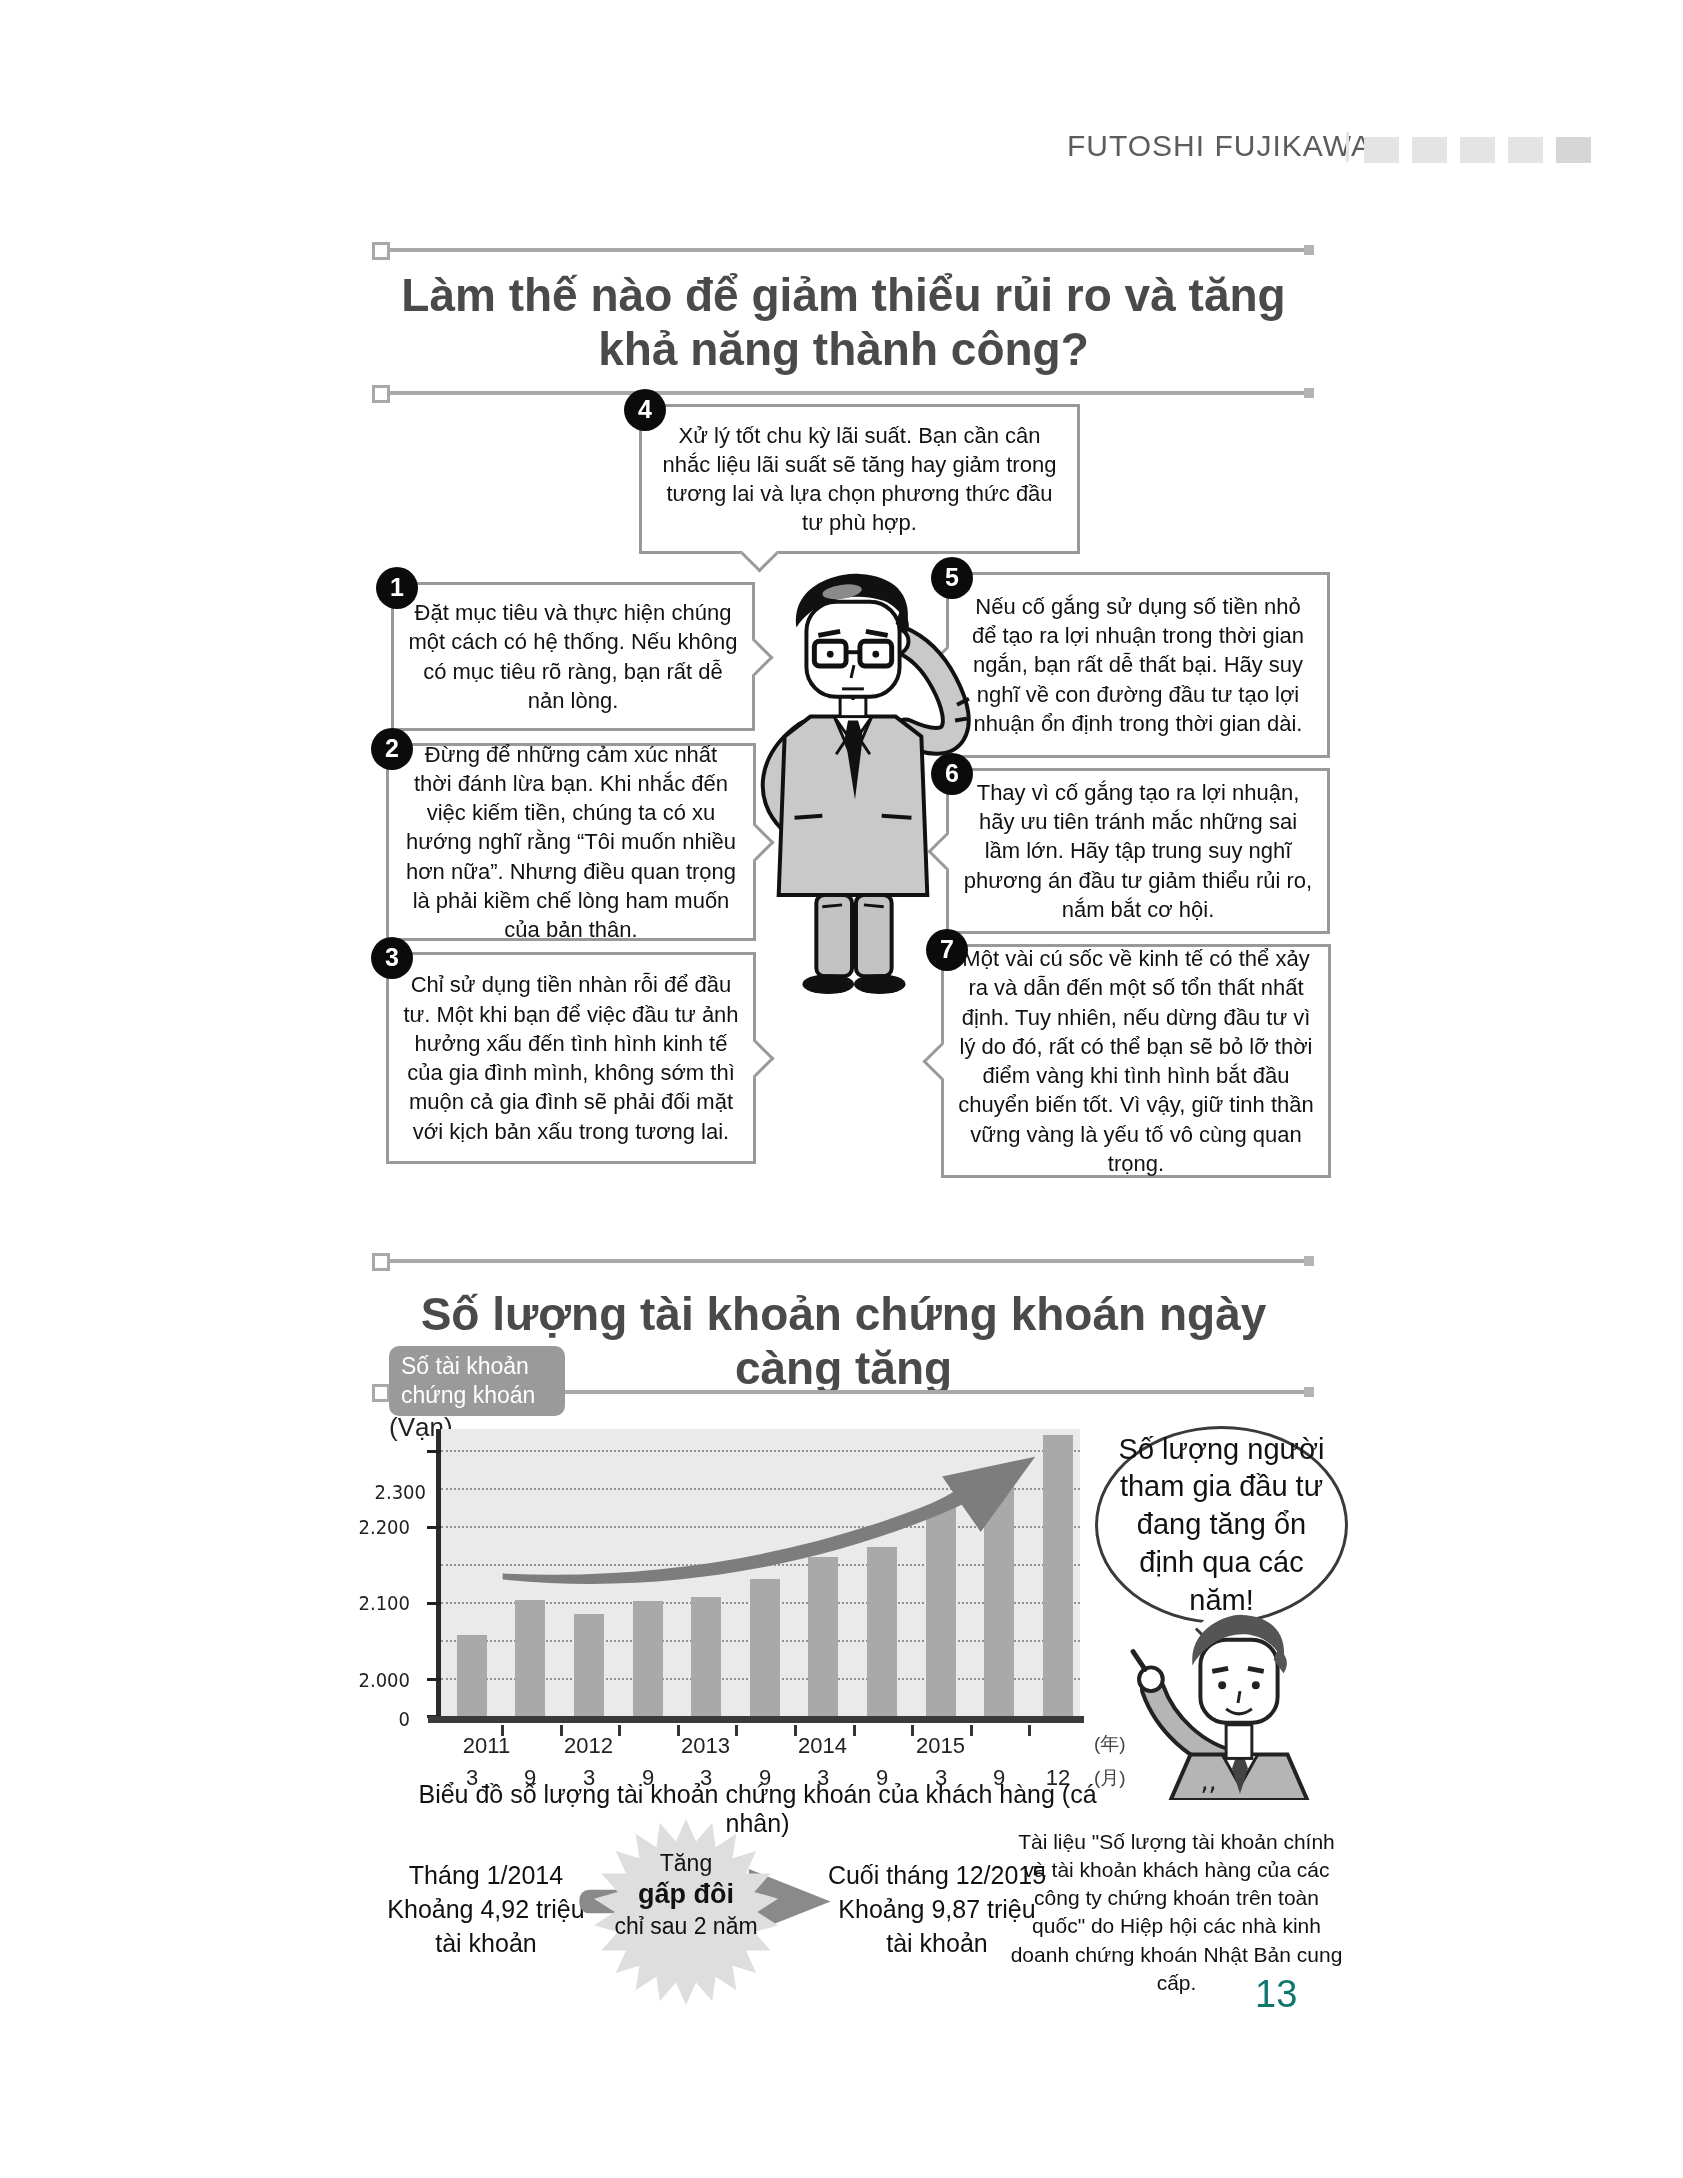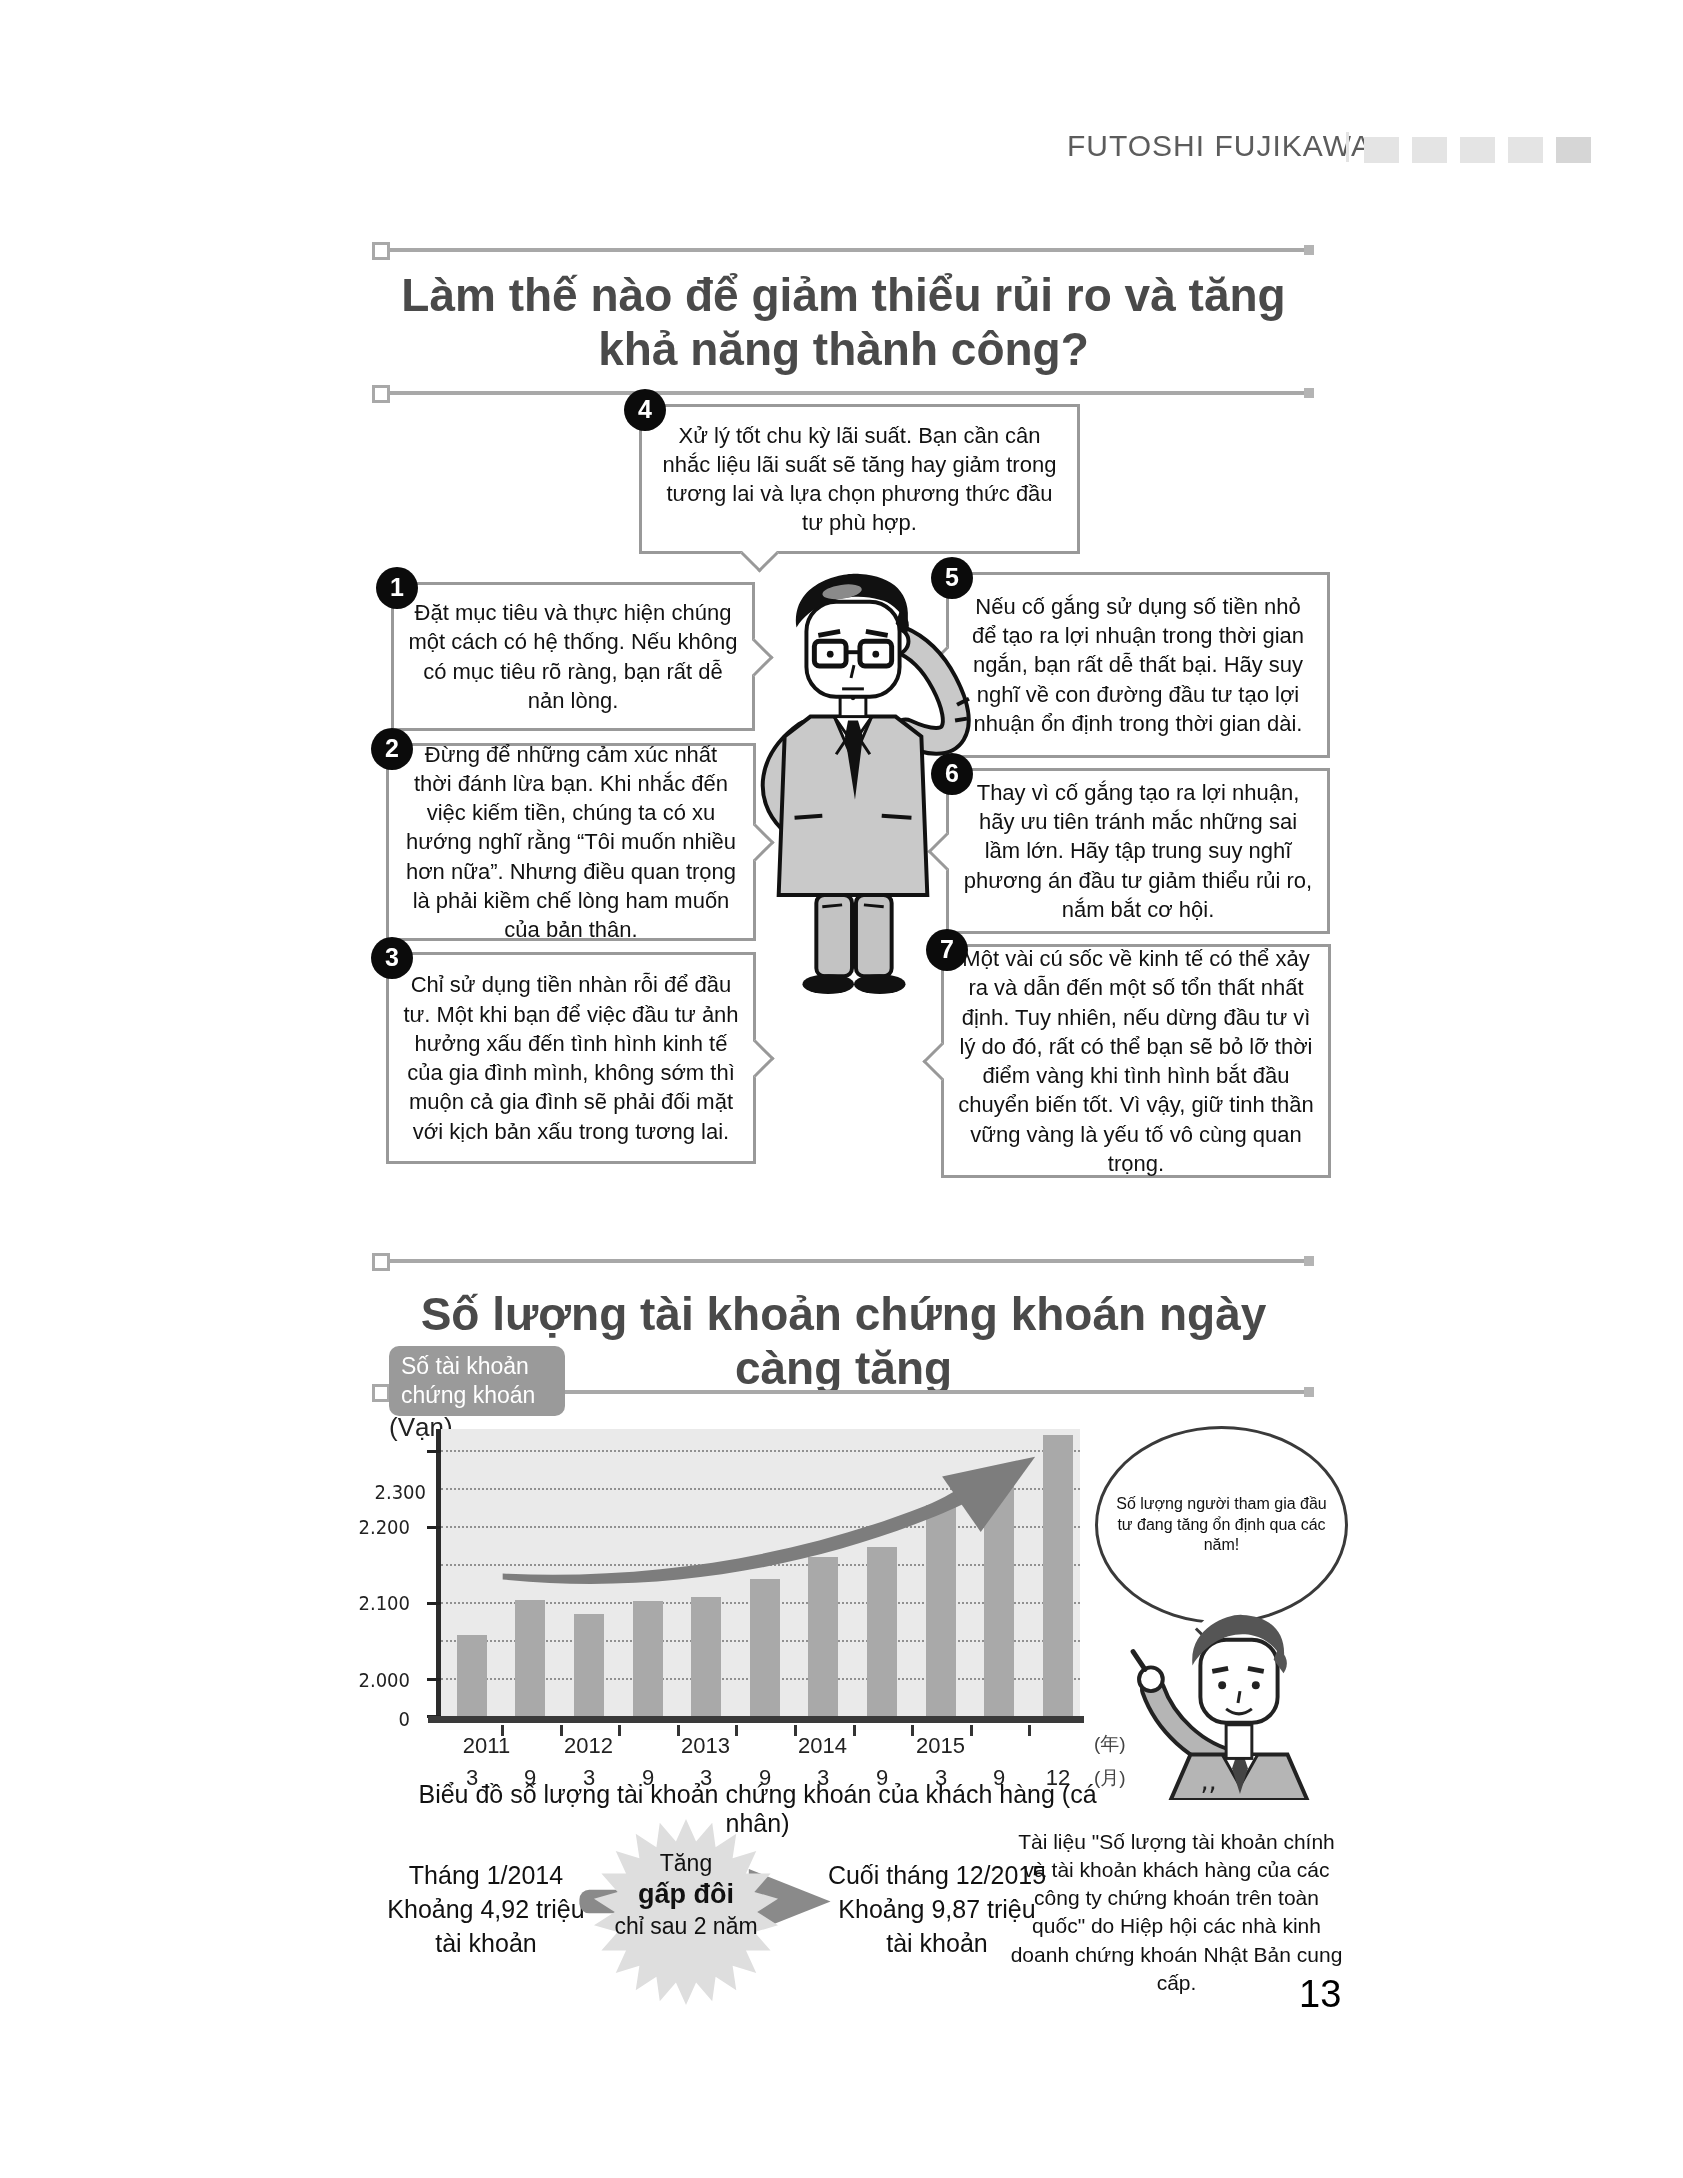--- a/index.html
+++ b/index.html
@@ -47,30 +47,30 @@
   .xstrip{position:absolute;left:441px;top:1725px;width:693px;height:71px;}
   .xtick{position:absolute;top:0;width:3px;height:11px;background:#333;}
   .xyear{position:absolute;top:8px;width:79px;margin-left:-40px;text-align:center;font-size:22px;color:#222;}
   .xmonth{position:absolute;top:40px;width:40px;margin-left:-20px;text-align:center;font-size:22px;color:#222;}
   .xunit{position:absolute;left:653px;font-size:19px;color:#444;}
   .caption{position:absolute;left:416px;top:1780px;width:683px;text-align:center;font-size:25px;color:#111;}
 
   
   .bubble{position:absolute;left:1095px;top:1426px;width:253px;height:198px;border:3px solid #3a3a3a;border-radius:50%;
           background:#fff;display:flex;align-items:center;justify-content:center;text-align:center;
-          font-size:16px;line-height:1.3;color:#111;padding:14px;box-sizing:border-box;}
+          font-size:29px;line-height:1.3;color:#111;padding:14px;box-sizing:border-box;}
   .bubble-tail{position:absolute;left:1200px;top:1617px;width:22px;height:22px;background:#fff;transform:rotate(45deg);
           border-right:3px solid #3a3a3a;border-bottom:3px solid #3a3a3a;}
 
   
   .nisa-before,.nisa-after{position:absolute;text-align:center;font-size:25px;line-height:1.35;color:#111;}
   .burst-text{position:absolute;left:592px;top:1849px;width:188px;text-align:center;font-size:23px;line-height:1.25;color:#111;}
   .burst-text b{font-size:27px;}
   .source-note{position:absolute;left:1008px;top:1828px;width:337px;text-align:center;font-size:21px;line-height:1.34;color:#111;}
-  .pageno{position:absolute;left:1255px;top:1973px;font-size:38px;color:#000000;margin-left:44px;}
+  .pageno{position:absolute;left:1255px;top:1973px;font-size:38px;color:#0f766e;}
   svg{display:block;}
 </style>
 </head>
 <body>
 
 <div class="page">
 
   <div class="author">FUTOSHI FUJIKAWA</div>
   <div class="hdr-div"></div>
   <div class="hdr-squares">

